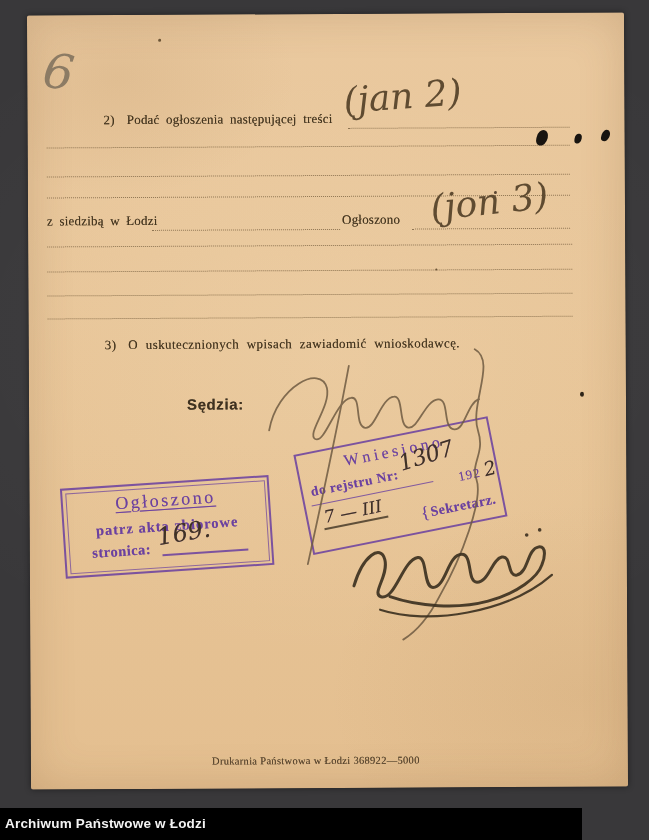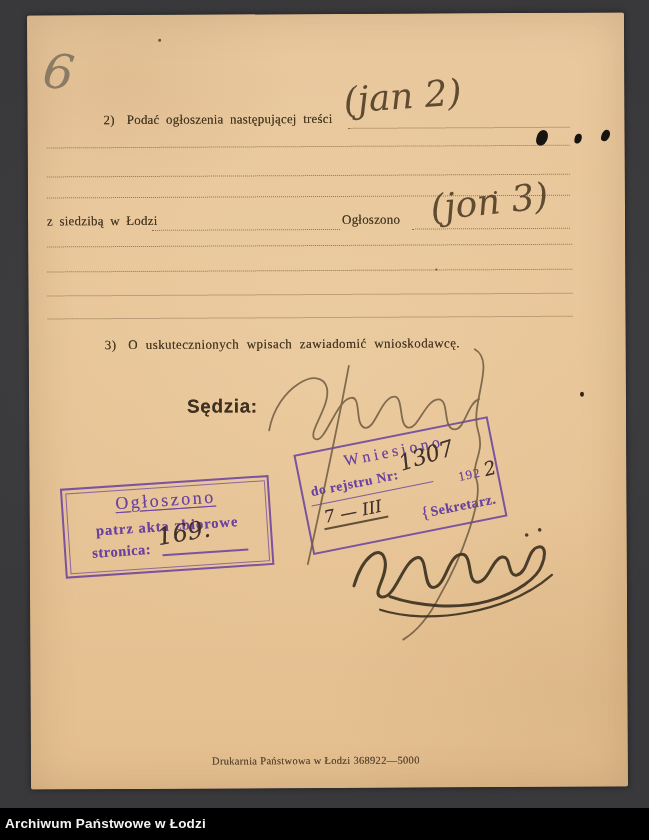--- a/index.html
+++ b/index.html
@@ -32,21 +32,21 @@
   }
   .clause-num{display:inline-block;margin-right:12px;}
   .dotline{position:absolute;height:0;border-bottom:1px dotted #7e6645;opacity:.85;}
   .hand{
     position:absolute;font-family:"DejaVu Serif", serif;font-style:italic;
     color:#5f4b31;white-space:nowrap;
   }
   .hand-dark{color:#3f3222;}
   .judge-label{
     position:absolute;left:158px;top:381px;
-    font-family:"Liberation Sans", sans-serif;font-weight:bold;font-size:19px;
+    font-family:"Liberation Sans", sans-serif;font-weight:bold;font-size:15px;
     letter-spacing:.6px;color:#3e3120;text-shadow:0 0 .4px rgba(62,49,32,.6);
   }
   
   .stamp{position:absolute;color:rgba(104,62,160,.95);}
   .stamp *{text-shadow:0 0 .6px rgba(104,62,160,.55);}
   .stamp1{
     left:33px;top:467px;width:205px;height:86px;transform:rotate(-3.5deg);
     border:2px solid rgba(104,62,160,.85);
   }
   .stamp1-inner{position:absolute;inset:2.5px;border:1px solid rgba(104,62,160,.7);}
@@ -94,21 +94,21 @@
   
   .blob{position:absolute;background:#181410;border-radius:55% 45% 60% 40%;}
   .speck{position:absolute;border-radius:50%;}
   .imprint{
     position:absolute;left:120px;top:741px;width:330px;text-align:center;
     font-size:10.5px;letter-spacing:.3px;color:#55422c;white-space:nowrap;
     text-shadow:0 0 .4px rgba(85,66,44,.6);
   }
   .sig-svg{position:absolute;left:0;top:0;pointer-events:none;}
   .footer-bar{
-    position:absolute;left:0;bottom:0;width:649px;height:32px;background:#000;
+    position:absolute;left:0;bottom:0;width:582px;height:32px;background:#000;
   }
   .footer-label{
     position:absolute;left:5px;top:0;line-height:31px;
     font-family:"Liberation Sans", sans-serif;font-weight:bold;font-size:13.5px;
     color:#f3f3f3;letter-spacing:.2px;
   }
 </style>
 </head>
 <body>
 

